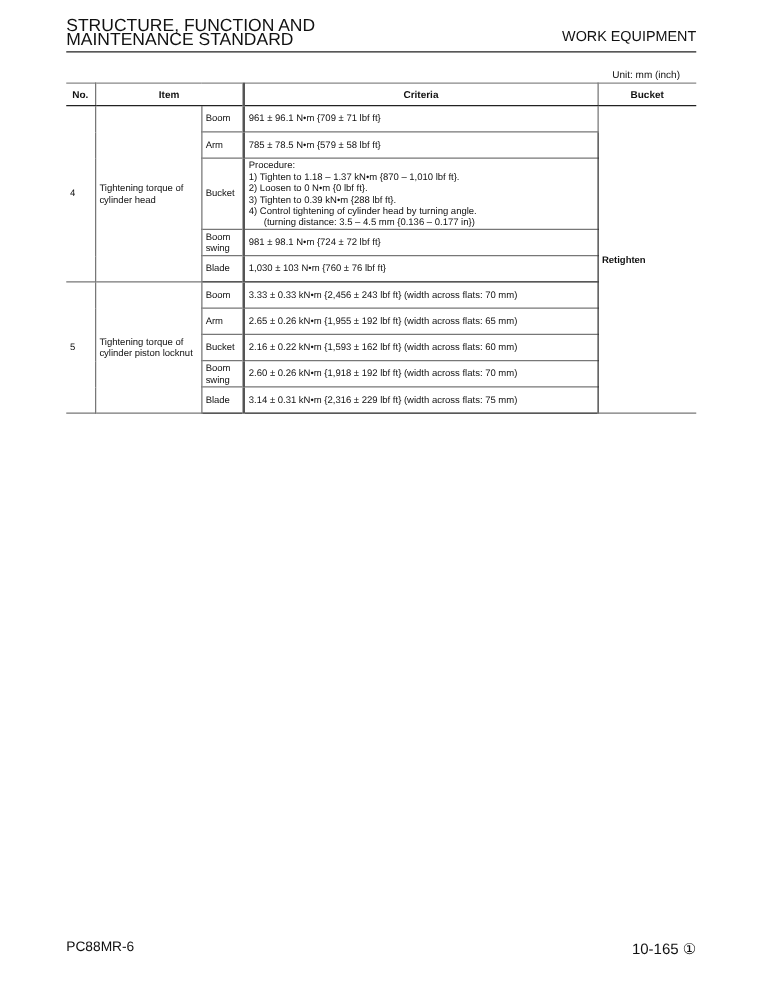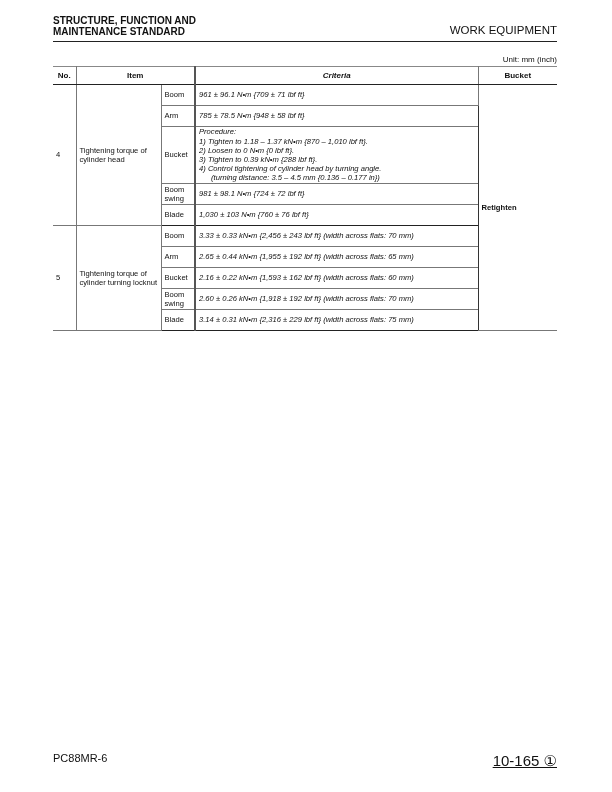--- a/index.html
+++ b/index.html
@@ -1,38 +1,38 @@
 <!DOCTYPE html>
 <html><head>
 <meta charset="utf-8">
 <style>
   html, body { margin: 0; padding: 0; background: #ffffff; }
   body { width: 612px; height: 792px; position: relative; overflow: hidden;
          font-family: "Liberation Sans", sans-serif; color: #111; }
-  .hdr-left { position: absolute; left: 53px; top: 15px; font-size: 10px; font-weight: bold; line-height: 11px; }
+  .hdr-left { position: absolute; left: 53px; top: 15px; font-size: 14px; font-weight: normal; line-height: 11px; }
   .hdr-right { position: absolute; right: 55px; top: 24px; font-size: 11.5px; font-weight: normal; }
   .hdr-rule { position: absolute; left: 53px; right: 55px; top: 41px; border-top: 1px solid #222; }
-  .unit { position: absolute; right: 55px; top: 55px; font-size: 8px; }
+  .unit { position: absolute; right: 68px; top: 55px; font-size: 8px; }
   table.spec { position: absolute; left: 53px; top: 66px; width: 504px; border-collapse: collapse;
                font-size: 7.6px; table-layout: fixed; }
   table.spec td, table.spec th { border: 1px solid #777; padding: 0 3px; vertical-align: middle; line-height: 9.2px; }
   table.spec th { font-weight: bold; height: 17px; font-size: 8px; border-top: 1px solid #888; border-bottom: 1px solid #222; }
   table.spec th.c-no, table.spec td.c-no { border-left: none; }
   table.spec th.c-rem, table.spec td.c-rem { border-right: none; }
-  .c-crit { border-left: 2px solid #555 !important; font-style: italic; }
+  .c-crit { border-left: 2px solid #555 !important; }
   .c-rem { border-left: 1px solid #333 !important; font-weight: bold; }
   .center { }
   tr.r-std td { height: 20px; margin-left: 47px; }
   tr.r-proc td { height: 56px; }
   tr.group-end td { border-bottom: 1px solid #222; }
   .proc { padding: 2px 3px; }
   .proc div { white-space: nowrap; }
   .proc .indent { padding-left: 12px; }
   .footer-left { position: absolute; left: 53px; top: 752px; font-size: 11px; }
-  .footer-right { position: absolute; right: 55px; top: 752px; font-size: 15px; text-decoration: underline; }
+  .footer-right { position: absolute; right: 55px; top: 752px; font-size: 12px; }
 </style>
 </head>
 <body>
 
 <div class="hdr-left">
   <div>STRUCTURE, FUNCTION AND</div>
   <div>MAINTENANCE STANDARD</div>
 </div>
 <div class="hdr-right">WORK EQUIPMENT</div>
 <div class="hdr-rule"></div>
@@ -59,21 +59,21 @@
 
     <tr class="r-std">
       <td class="c-no center" rowspan="5">4</td>
       <td rowspan="5">Tightening torque of cylinder head</td>
       <td class="center">Boom</td>
       <td class="c-crit center">961 ± 96.1 N•m {709 ± 71 lbf ft}</td>
       <td class="c-rem center" rowspan="10">Retighten</td>
     </tr>
     <tr class="r-std">
       <td class="center">Arm</td>
-      <td class="c-crit center">785 ± 78.5 N•m {948 ± 58 lbf ft}</td>
+      <td class="c-crit center">785 ± 78.5 N•m {579 ± 58 lbf ft}</td>
     </tr>
     <tr class="r-proc">
       <td class="center">Bucket</td>
       <td class="c-crit proc">
         <div>Procedure:</div>
         <div>1)  Tighten to 1.18 – 1.37 kN•m {870 – 1,010 lbf ft}.</div>
         <div>2)  Loosen to 0 N•m {0 lbf ft}.</div>
         <div>3)  Tighten to 0.39 kN•m {288 lbf ft}.</div>
         <div>4)  Control tightening of cylinder head by turning angle.</div>
         <div class="indent">(turning distance: 3.5 – 4.5 mm {0.136 – 0.177 in})</div>
@@ -83,27 +83,27 @@
       <td class="center">Boom swing</td>
       <td class="c-crit center">981 ± 98.1 N•m {724 ± 72 lbf ft}</td>
     </tr>
     <tr class="r-std group-end">
       <td class="center">Blade</td>
       <td class="c-crit center">1,030 ± 103 N•m {760 ± 76 lbf ft}</td>
     </tr>
 
     <tr class="r-std">
       <td class="c-no center" rowspan="5">5</td>
-      <td rowspan="5">Tightening torque of cylinder turning locknut</td>
+      <td rowspan="5">Tightening torque of cylinder piston locknut</td>
       <td class="center">Boom</td>
       <td class="c-crit center">3.33 ± 0.33 kN•m {2,456 ± 243 lbf ft} (width across flats: 70 mm)</td>
     </tr>
     <tr class="r-std">
       <td class="center">Arm</td>
-      <td class="c-crit center">2.65 ± 0.44 kN•m {1,955 ± 192 lbf ft} (width across flats: 65 mm)</td>
+      <td class="c-crit center">2.65 ± 0.26 kN•m {1,955 ± 192 lbf ft} (width across flats: 65 mm)</td>
     </tr>
     <tr class="r-std">
       <td class="center">Bucket</td>
       <td class="c-crit center">2.16 ± 0.22 kN•m {1,593 ± 162 lbf ft} (width across flats: 60 mm)</td>
     </tr>
     <tr class="r-std">
       <td class="center">Boom swing</td>
       <td class="c-crit center">2.60 ± 0.26 kN•m {1,918 ± 192 lbf ft} (width across flats: 70 mm)</td>
     </tr>
     <tr class="r-std group-end">

